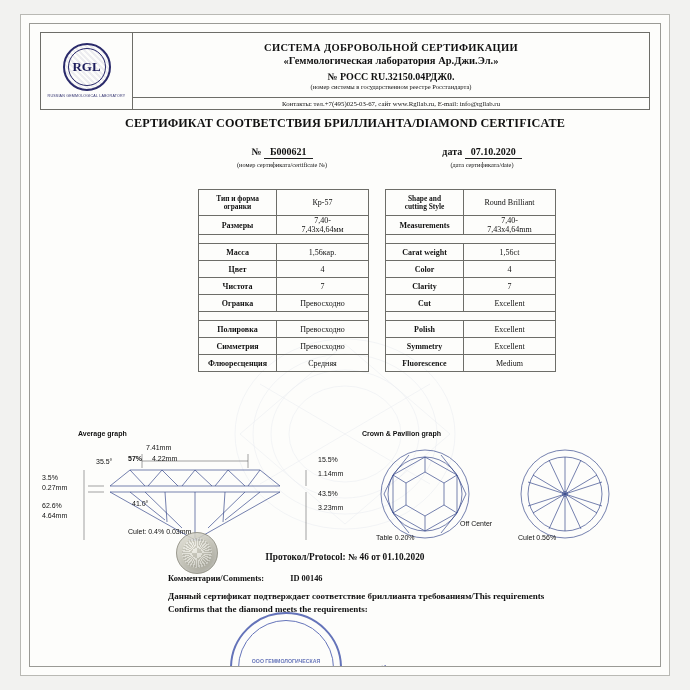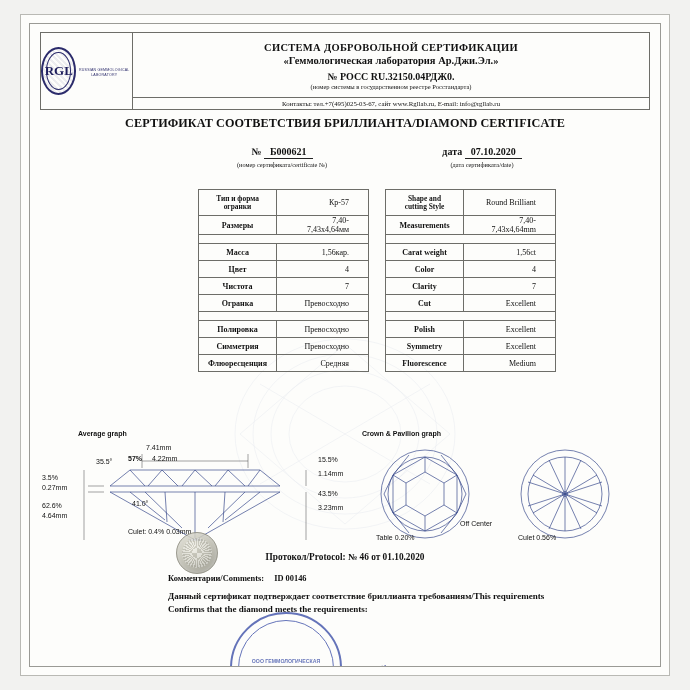--- a/index.html
+++ b/index.html
@@ -24,21 +24,21 @@
   }
   
   .hdr{
     position:absolute;left:10px;top:8px;right:10px;height:78px;
     border:1px solid #6d6d68;
     box-sizing:border-box;
     display:flex;
   }
   .hdr-logo{
     width:92px;border-right:1px solid #6d6d68;
-    display:flex;align-items:center;justify-content:center;
+    display:flex;flex-direction:column;align-items:center;justify-content:center;
     box-sizing:border-box;
   }
   .logo-circ{
     width:44px;height:44px;border-radius:50%;
     border:2px solid #2b2b6b;
     display:flex;align-items:center;justify-content:center;
     font-family:"Liberation Serif", serif;
     font-weight:bold;font-size:13px;color:#1d1d5c;
     background:
       repeating-linear-gradient(45deg,rgba(43,43,107,.08) 0 2px,transparent 2px 4px);
@@ -73,21 +73,21 @@
   .numrow{position:absolute;left:0;right:0;top:122px;height:34px;}
   .numcol{position:absolute;text-align:center;}
   .numcol .line{font-size:10px;font-weight:bold;white-space:nowrap;}
   .numcol .line .lbl{font-weight:bold;}
   .numcol .cap{font-size:6.3px;margin-top:2px;}
   .ul{border-bottom:1px solid #222;padding:0 6px 1px 6px;display:inline-block;}
   
   .tbl{position:absolute;border-collapse:collapse;font-size:8px;}
   .tbl td{border:1px solid #6d6d68;height:17px;box-sizing:border-box;}
   .tbl td.lbl{width:78px;text-align:center;font-weight:bold;padding:0 2px;}
-  .tbl td.val{width:92px;text-align:right;padding:0 19px;}
+  .tbl td.val{width:92px;text-align:center;padding:0 19px;}
   .tbl tr.spacer td{height:9px;border-left:1px solid #6d6d68;border-right:1px solid #6d6d68;border-top:none;border-bottom:none;}
   .tbl-l{left:168px;top:165px;}
   .tbl-r{left:355px;top:165px;}
   .two-line{line-height:8px;font-size:7.4px;}
   
   .graphs{position:absolute;left:10px;right:10px;top:404px;height:125px;}
   .glabel{font-family:"Liberation Sans", sans-serif;font-size:7px;}
   .gl-b{font-weight:bold;}
   .proto{
     position:absolute;left:0;right:0;top:528px;text-align:center;
@@ -393,21 +393,21 @@
       <div class="glabel" style="position:absolute;left:336px;top:106px;">Table 0.20%</div>
       <div class="glabel" style="position:absolute;left:478px;top:106px;">Culet 0.56%</div>
     </div>
 
     <div class="holo"></div>
 
     <div class="proto">Протокол/Protocol: № 46 от 01.10.2020</div>
 
     <div class="comments">
       <span>Комментарии/Comments:</span>
-      <span style="margin-left:8px;">ID 00146</span>
+      <span style="margin-left:24px;">ID 00146</span>
     </div>
 
     <div class="stmt">
       <div>Данный сертификат подтверждает соответствие бриллианта требованиям/This requirements</div>
       <div>Confirms that the diamond meets the requirements:</div>
     </div>
 
 
     <div class="stamp" style="left:200px;top:588px;width:108px;height:108px;">
       <div class="stamp-txt">ООО ГЕММОЛОГИЧЕСКАЯ ЛАБОРАТОРИЯ АР.ДЖИ.ЭЛ. ОГРН 1197746000000 МОСКВА</div>

